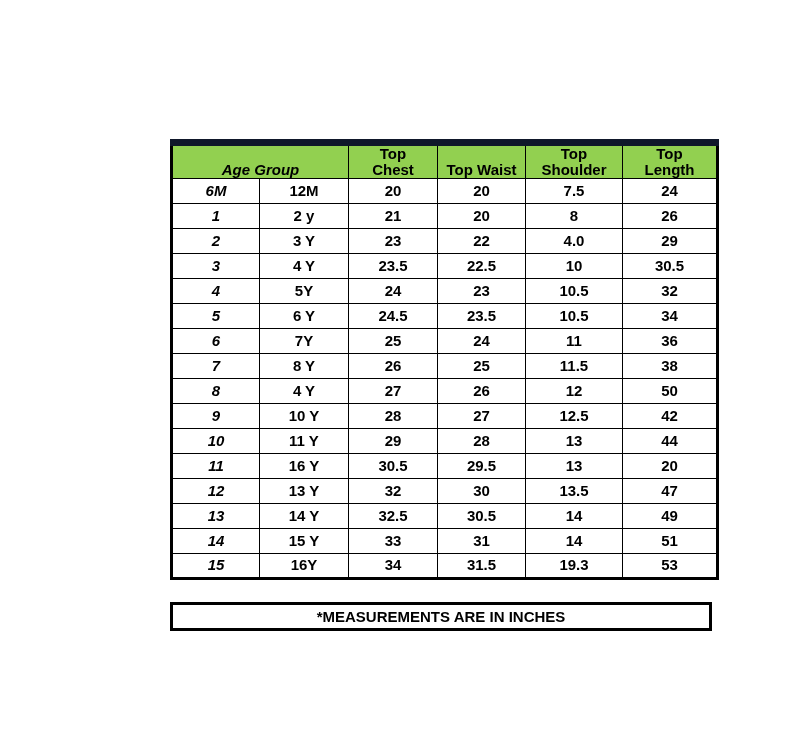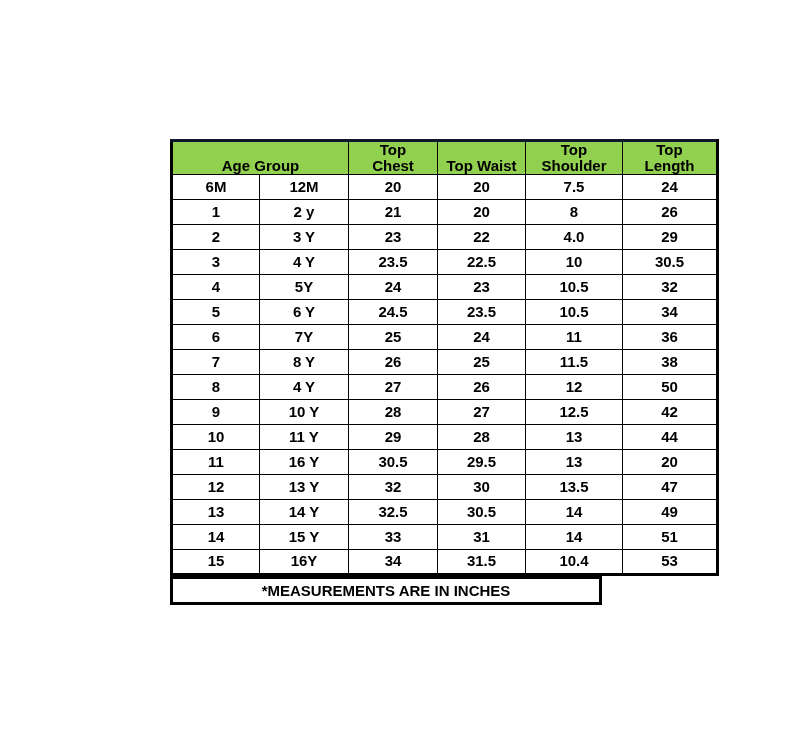--- a/index.html
+++ b/index.html
@@ -46,25 +46,26 @@
     font-weight: bold;
     color: #000000;
     font-size: 15px;
     height: 25px;
     line-height: 1.05;
     box-sizing: border-box;
   }
 
   
   table.size-chart tr.head-row th {
-    border-top: 3px solid #0f172a;
+    border-top: 7px solid #0f172a;
   }
   table.size-chart th.first-col,
   table.size-chart td.first-col {
     border-left: 3px solid #000000;
+    font-style: italic;
   }
   table.size-chart th.last-col,
   table.size-chart td.last-col {
     border-right: 3px solid #000000;
   }
   table.size-chart tr.last-data-row td {
     border-bottom: 3px solid #000000;
     margin-top: 43px;
   }
 
@@ -83,22 +84,22 @@
 
   tr.data-row td {
     background: #ffffff;
     vertical-align: middle;
   }
 
   
   table.note-table {
     border-collapse: collapse;
     table-layout: fixed;
-    width: 432px;
-    margin-top: 0;
+    width: 542px;
+    margin-top: 22px;
   }
   table.note-table td {
     border: 3px solid #000000;
     background: #ffffff;
     text-align: center;
     font-weight: bold;
     font-size: 15px;
     color: #000000;
     height: 26px;
     box-sizing: border-box;
@@ -258,21 +259,21 @@
           <td class="">33</td>
           <td class="">31</td>
           <td class="">14</td>
           <td class="last-col">51</td>
         </tr>
         <tr class="data-row last-data-row">
           <td class="first-col">15</td>
           <td class="">16Y</td>
           <td class="">34</td>
           <td class="">31.5</td>
-          <td class="">10.4</td>
+          <td class="">19.3</td>
           <td class="last-col">53</td>
         </tr>
       </tbody>
   </table>
 
   <table class="note-table">
     <tbody>
         <tr>
       <td>*MEASUREMENTS ARE IN INCHES</td>
     </tr>

